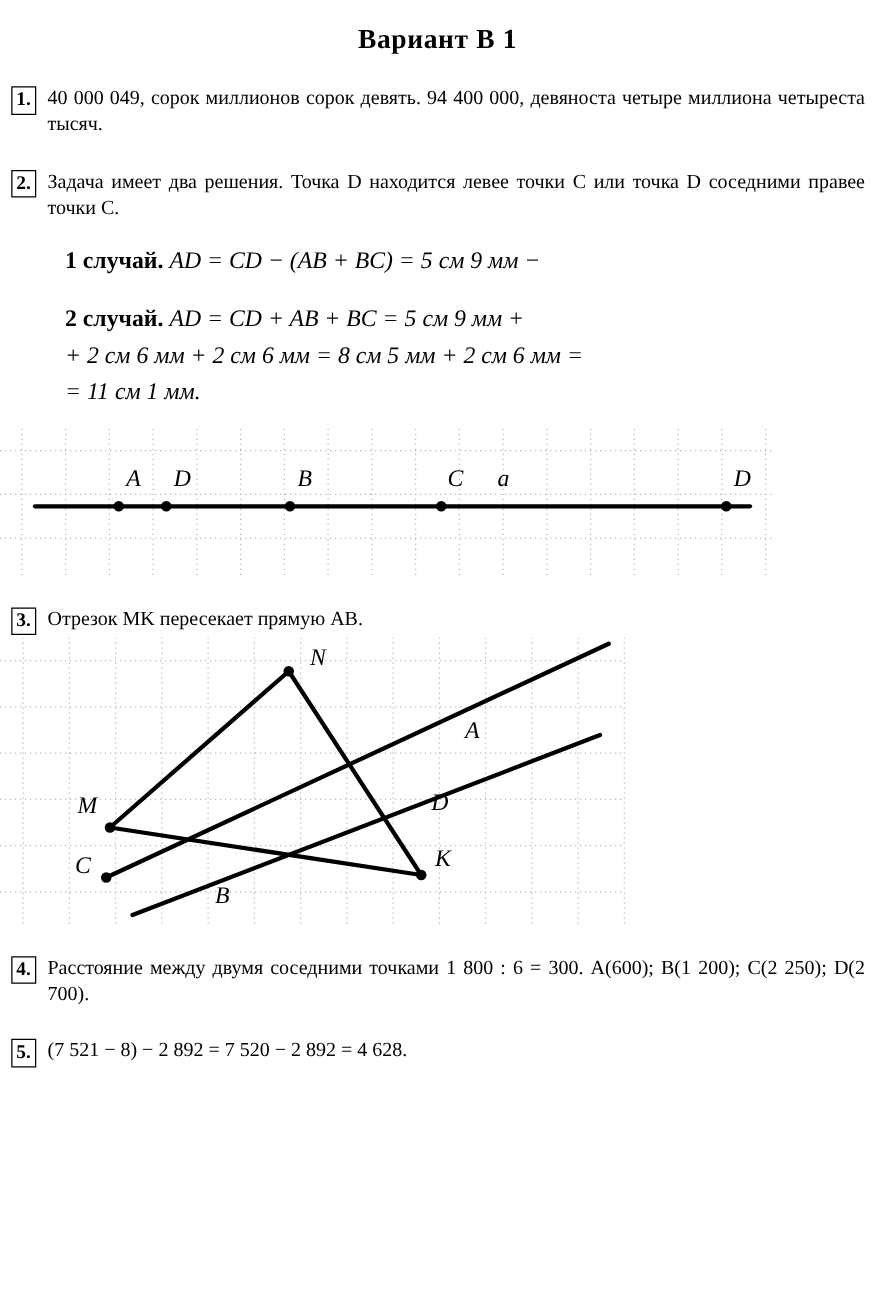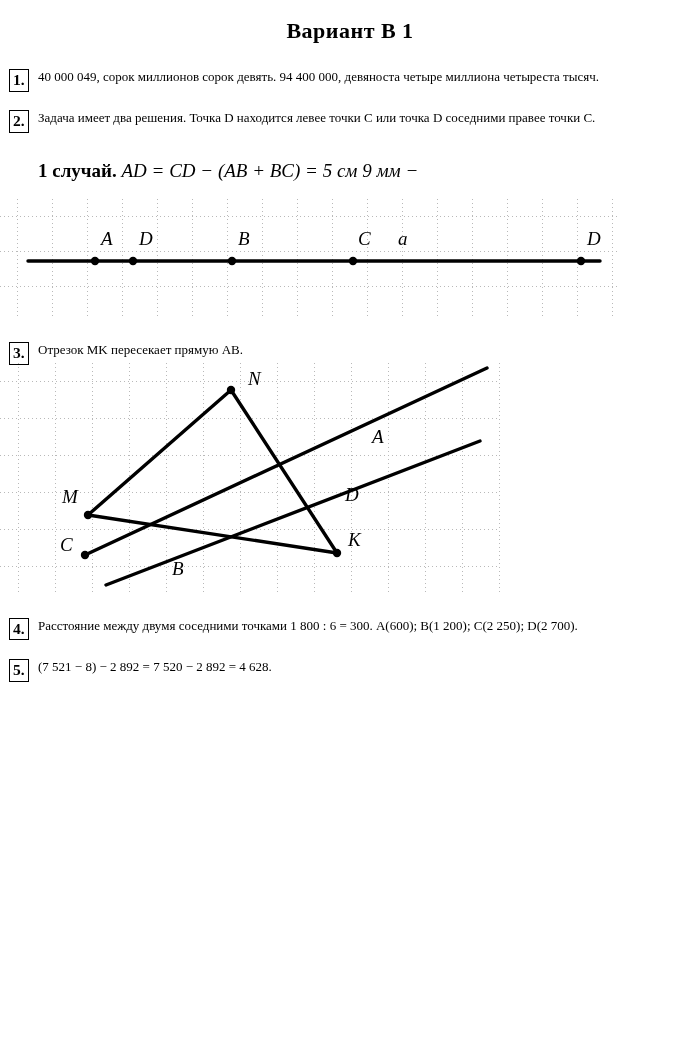--- a/index.html
+++ b/index.html
@@ -46,34 +46,34 @@
     top: 1px;
     border: 1.6px solid #000;
     font-size: 15.5px;
     font-weight: bold;
     line-height: 1;
     padding: 2px 3px 3px 3px;
     font-family: "Liberation Serif", "DejaVu Serif", serif;
     background: #fff;
   }
   .ptext {
-    font-size: 13px;
+    font-size: 16px;
     line-height: 1.33;
     text-align: justify;
     text-justify: inter-word;
     font-family: "Liberation Serif", "DejaVu Serif", serif;
     margin-top: 24px;
   }
   .ptext.nojust { text-align: left; }
 
   
   .mathblock {
-    margin-top: 30px;
+    margin-top: 18px;
     margin-bottom: 4px;
-    padding-left: 38px;
+    padding-left: 52px;
     padding-right: 8px;
   }
   .mathline {
     font-size: 19px;
     line-height: 1.52;
     font-family: "Liberation Serif", "DejaVu Serif", serif;
     white-space: nowrap;
   }
   .caseword {
     font-weight: bold;
@@ -126,20 +126,28 @@
     <div class="ptext">Задача имеет два решения. Точка D находится левее точки C или точка D соседними правее точки C.</div>
   </div>
 
   <div class="mathblock">
     <div class="mathline">
       <span class="caseword">1 случай.</span>
       <span class="mi">AD = CD − (AB + BC) = 5 см 9 мм −</span>
     </div>
   </div>
 
+  <div class="mathblock">
+    <div class="mathline">
+      <span class="caseword">2 случай.</span>
+      <span class="mi">AD = CD + AB + BC = 5 см 9 мм +</span>
+    </div>
+    <div class="mathline mi">+ 2 см 6 мм + 2 см 6 мм = 8 см 5 мм + 2 см 6 мм =</div>
+    <div class="mathline mi">= 11 см 1 мм.</div>
+  </div>
 
   <div class="figure" id="fig-numberline">
     <svg id="svg-numberline" width="620" height="118" viewBox="0 0 620 118">
         <g>
           <line x1="17.5" y1="0" x2="17.5" y2="118" class="grid-line"></line>
           <line x1="52.5" y1="0" x2="52.5" y2="118" class="grid-line"></line>
           <line x1="87.5" y1="0" x2="87.5" y2="118" class="grid-line"></line>
           <line x1="122.5" y1="0" x2="122.5" y2="118" class="grid-line"></line>
           <line x1="157.5" y1="0" x2="157.5" y2="118" class="grid-line"></line>
           <line x1="192.5" y1="0" x2="192.5" y2="118" class="grid-line"></line>

